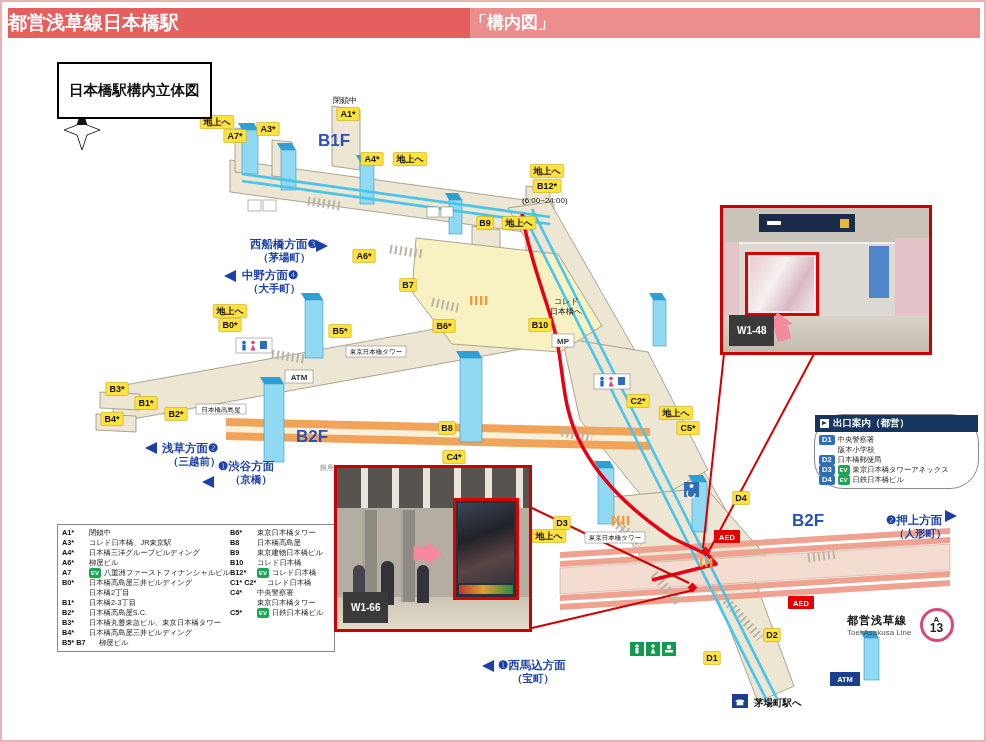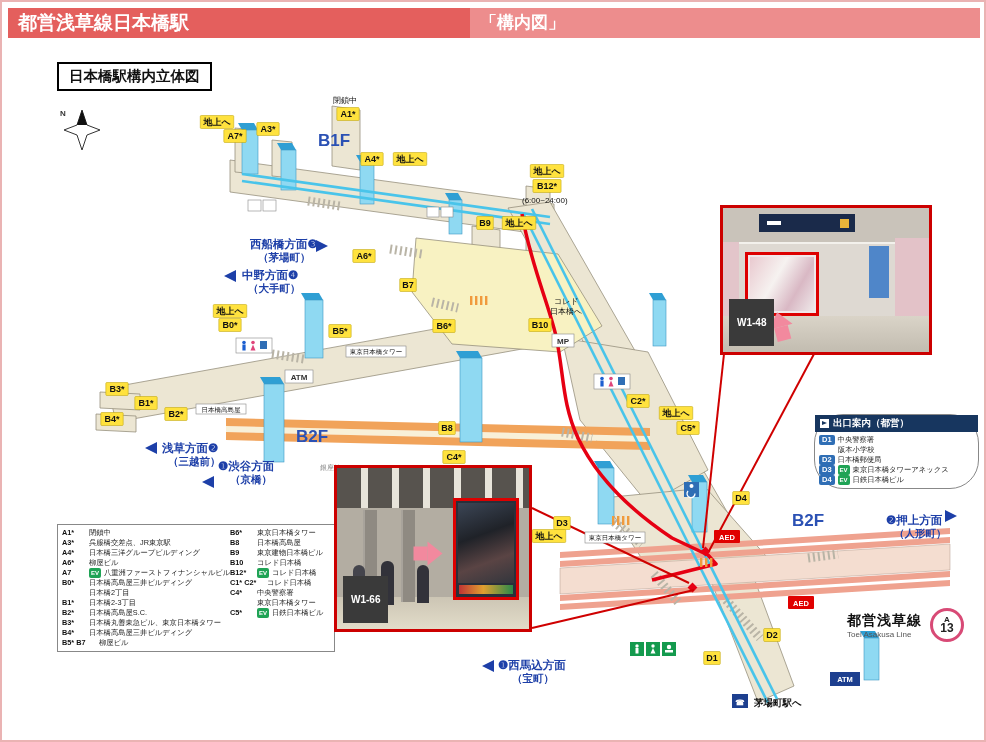--- a/index.html
+++ b/index.html
@@ -2,48 +2,48 @@
 <html><head>
 <meta charset="utf-8">
 <style>
   html,body{margin:0;padding:0;background:#fff;}
   .page{position:relative;width:986px;height:742px;background:#fff;border:2px solid #eab3b3;
         box-sizing:border-box;overflow:hidden;font-family:"Liberation Sans",sans-serif;}
   svg text{font-family:"Liberation Sans",sans-serif;}
 
   
   .hbar1{position:absolute;left:6px;top:6px;width:464px;height:30px;background:#e45f5d;color:#fff;
-         font-weight:bold;font-size:19px;line-height:30px;padding-left:10px;box-sizing:border-box;}
+         font-weight:bold;font-size:19px;line-height:30px;box-sizing:border-box;}
   .hbar2{position:absolute;left:468px;top:6px;width:510px;height:30px;background:#ed8d8d;color:#fff;
-         font-weight:bold;font-size:17px;line-height:30px;padding-left:10px;box-sizing:border-box;}
+         font-weight:bold;font-size:17px;line-height:30px;box-sizing:border-box;}
 
   
   .title-box{position:absolute;left:55px;top:60px;border:2px solid #000;background:#fff;
-             font-size:14.5px;font-weight:bold;color:#111;padding:3px 10px;}
+             font-size:14.5px;font-weight:bold;color:#111;padding:17px 10px;}
 
   
   .legend{position:absolute;background:#fff;border:1px solid #888;box-sizing:border-box;}
   .lg-head{background:#17365f;color:#fff;font-size:9.5px;font-weight:bold;padding:2px 5px;
            display:flex;gap:4px;align-items:center;}
   .exit-ic{width:9px;height:9px;background:#fff;display:inline-block;position:relative;flex:none;}
   .exit-ic::after{content:"";position:absolute;left:2px;top:2px;border-left:5px solid #17365f;
                   border-top:2.5px solid transparent;border-bottom:2.5px solid transparent;}
   .lg-body{display:flex;padding:3px 4px;gap:4px;}
   .lg-col{display:flex;flex-direction:column;}
   .lr{display:flex;gap:3px;font-size:7.3px;line-height:10px;align-items:baseline;white-space:nowrap;}
   .lc{font-weight:bold;min-width:24px;flex:none;color:#111;}
   .lt{color:#222;}
   .ev{background:#1fa355;color:#fff;font-size:6px;padding:0 2px;border-radius:2px;font-weight:bold;flex:none;}
   .dcode{background:#2f6eb5;color:#fff;font-weight:bold;font-size:7.5px;padding:0 3px;border-radius:2px;flex:none;}
   .trows{display:flex;flex-direction:column;padding:3px 4px;}
 
   
   .photo{position:absolute;border:3px solid #cc0000;box-sizing:border-box;overflow:hidden;background:#ded9d2;}
   .photo .lbl{position:absolute;left:6px;bottom:6px;background:#3a3a3a;color:#fff;font-size:10px;
-              font-weight:bold;padding:18px 8px;z-index:5;}
+              font-weight:bold;padding:10px 8px;z-index:5;}
   
   .p1-ceiling{position:absolute;left:0;top:0;right:0;height:34px;background:#c9c3ba;border-bottom:2px solid #f3f1ec;}
   .p1-sign{position:absolute;left:36px;top:6px;width:96px;height:18px;background:#1a2a4a;}
   .p1-sign i{position:absolute;left:8px;top:7px;width:14px;height:4px;background:#fff;}
   .p1-sign b{position:absolute;right:6px;top:5px;width:9px;height:9px;background:#e9b43a;}
   .p1-wallL{position:absolute;left:0;top:34px;width:16px;height:78px;background:#e3c5ca;}
   .p1-board{position:absolute;left:22px;top:44px;width:68px;height:58px;background:#f0e8ea;border:3px solid #dd0000;}
   .p1-board i{position:absolute;left:2px;top:2px;right:2px;bottom:2px;
               background:linear-gradient(120deg,#e9c9cf,#f6f2f0 40%,#d9b8c4 70%,#efe9ea);}
   .p1-signR{position:absolute;right:40px;top:38px;width:20px;height:52px;background:#4f86c9;}
@@ -61,21 +61,21 @@
   .per{position:absolute;background:#32323a;border-radius:6px 6px 0 0;}
   .p2-board{position:absolute;right:10px;top:30px;width:60px;height:96px;background:#2a2f3a;border:3px solid #dd0000;}
   .p2-board i{position:absolute;left:2px;top:2px;right:2px;bottom:14px;
               background:linear-gradient(160deg,#3c4656,#1f2228 40%,#5a4444 70%,#33363d);}
   .p2-board b{position:absolute;left:3px;right:3px;bottom:3px;height:9px;
               background:linear-gradient(90deg,#c03434,#e0a030 45%,#2a8a4a);}
 
   
   .banner{position:absolute;left:845px;top:606px;display:flex;align-items:center;gap:8px;}
   .banner-text{display:flex;flex-direction:column;}
-  .banner-name{font-size:14px;font-weight:bold;color:#111;letter-spacing:1px;}
+  .banner-name{font-size:11px;font-weight:bold;color:#111;letter-spacing:1px;}
   .banner-romaji{font-size:8px;color:#555;}
   .a13{width:28px;height:28px;border:3.5px solid #d84a76;border-radius:50%;background:#fff;
        display:flex;flex-direction:column;align-items:center;justify-content:center;flex:none;}
   .a13-letter{font-size:8px;font-weight:bold;line-height:7px;color:#222;}
   .a13-num{font-size:12px;font-weight:bold;line-height:11px;color:#222;}
 
   
   .mlab{font-size:9px;font-weight:bold;fill:#111;}
   .lvl{font-size:17px;font-weight:bold;fill:#2b51b4;}
   .dir{font-size:11.5px;font-weight:bold;fill:#1d3fa8;}
@@ -456,21 +456,21 @@
 
   <div class="legend" style="left:55px;top:522px;width:278px;">
     <div class="lg-body">
       <div class="lg-col" style="width:164px;">
         <div class="lr">
             <span class="lc">A1*</span>
             <span class="lt">閉鎖中</span>
           </div>
         <div class="lr">
             <span class="lc">A3*</span>
-            <span class="lt">呉服橋交差点、JR東京駅</span>
+            <span class="lt">コレド日本橋、JR東京駅</span>
           </div>
         <div class="lr">
             <span class="lc">A4*</span>
             <span class="lt">日本橋三洋グループビルディング</span>
           </div>
         <div class="lr">
             <span class="lc">A6*</span>
             <span class="lt">柳屋ビル</span>
           </div>
         <div class="lr">

